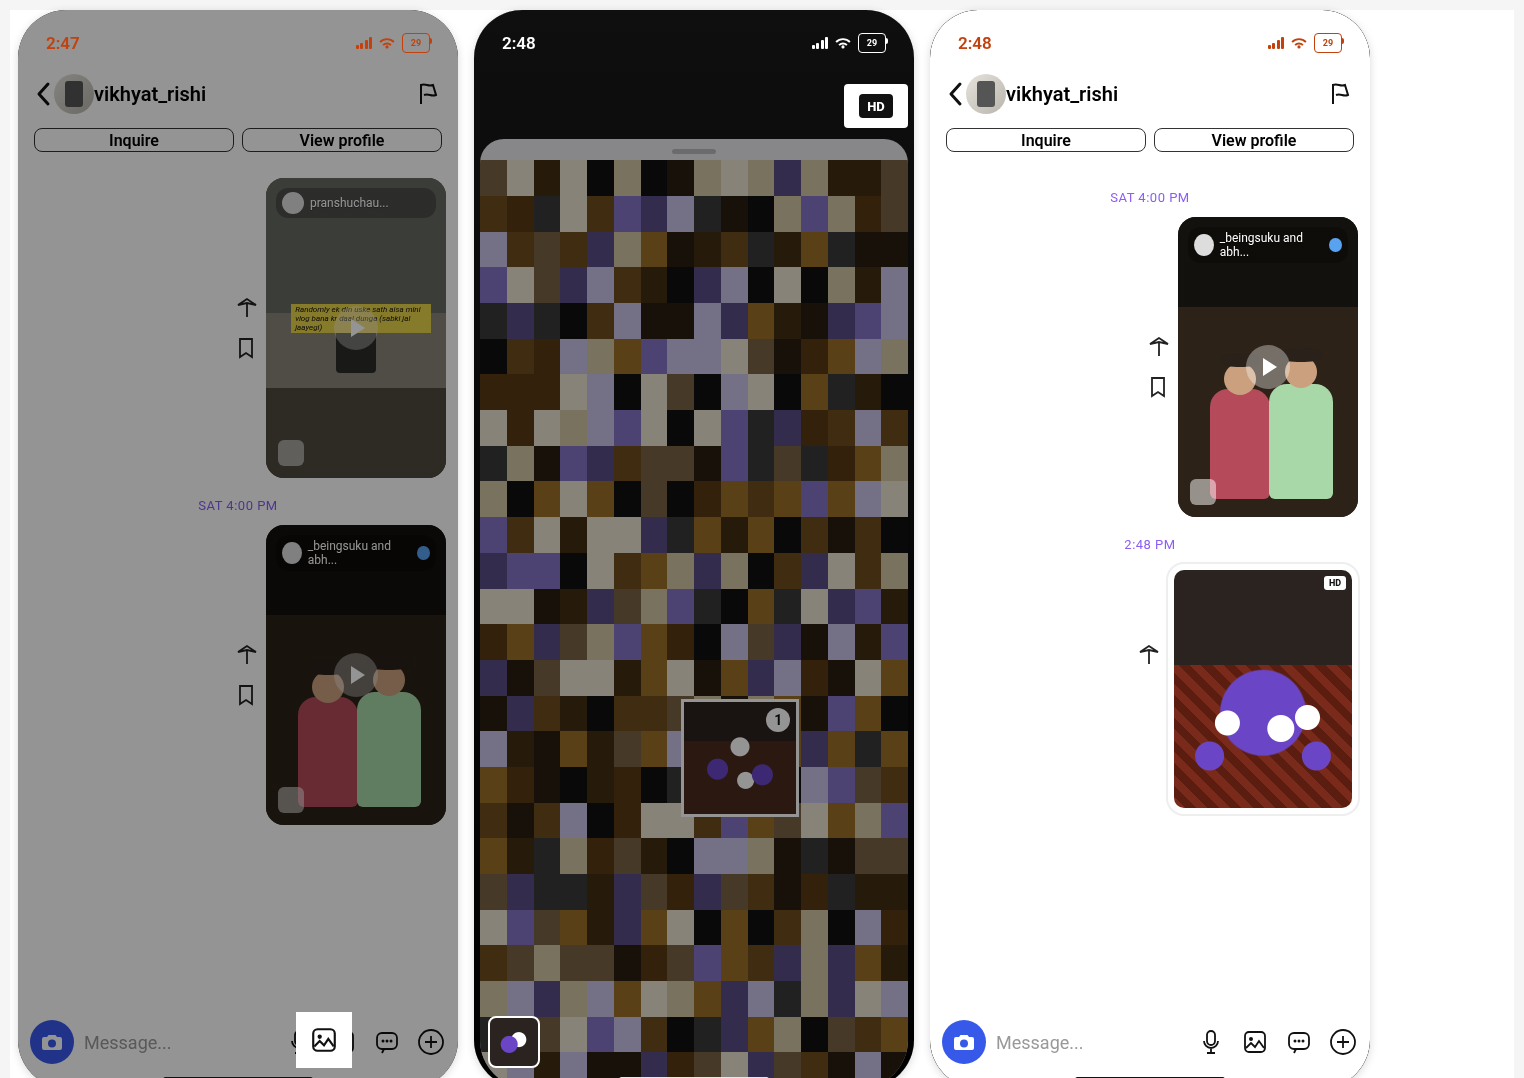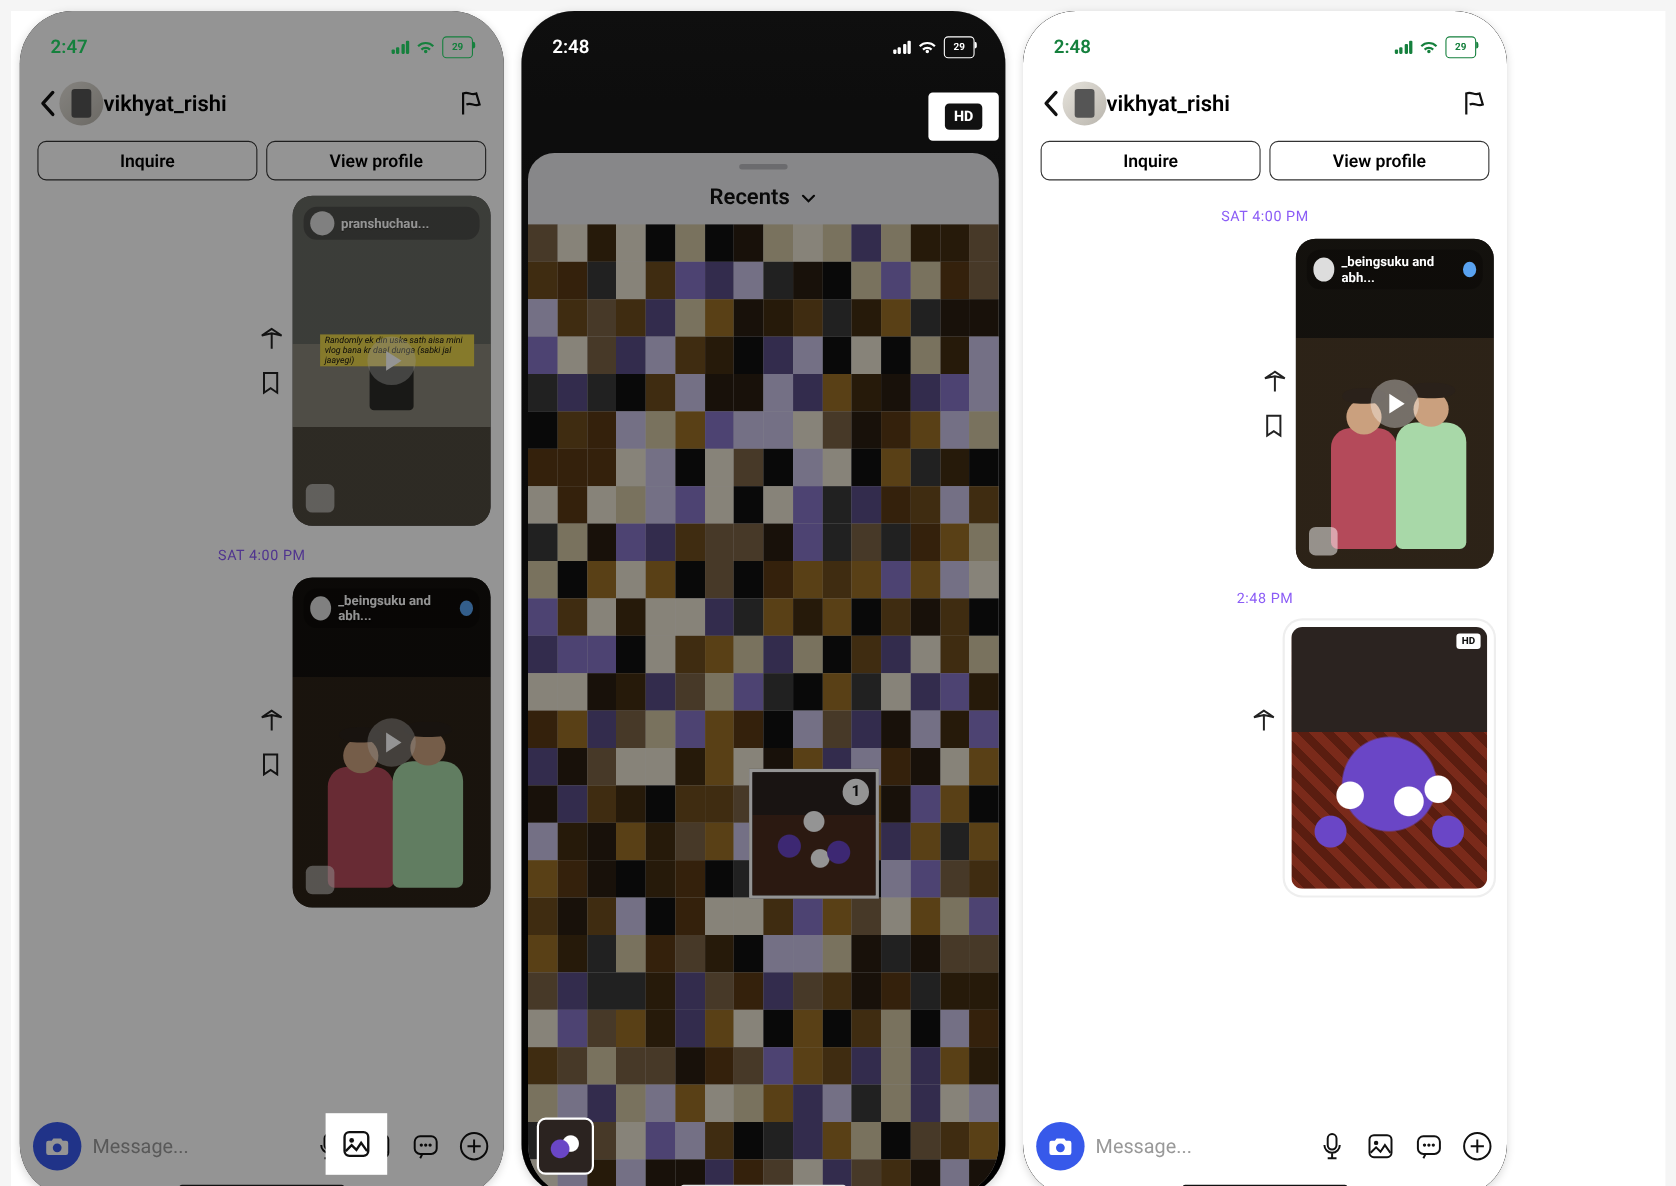--- a/index.html
+++ b/index.html
@@ -45,21 +45,21 @@
     position: absolute;
     top: 0; left: 0; right: 0;
     height: 54px;
     display: flex;
     justify-content: space-between;
     align-items: center;
     padding: 12px 28px 0;
     z-index: 50;
     font-weight: 600;
     font-size: 17px;
-    color: #15803d;
+    color: #c2410c;
   }
   .statusbar.dark { color: #fff; }
   .status-right { display: flex; align-items: center; gap: 6px; }
   .sig-bars { display: flex; align-items: flex-end; gap: 1.5px; height: 12px; }
   .sig-bars span { width: 3px; background: currentColor; border-radius: 1px; }
   .sig-bars span:nth-child(1){height:4px;} .sig-bars span:nth-child(2){height:6px;}
   .sig-bars span:nth-child(3){height:9px;} .sig-bars span:nth-child(4){height:12px;}
   .wifi-icon svg { display: block; }
   .battery {
     width: 28px; height: 20px; border: 1.5px solid currentColor; border-radius: 4px;
@@ -102,21 +102,21 @@
   }
   .avatar-sm .mini { width:18px;height:26px;background:#555;border-radius:3px; }
   .username { font-weight:600; font-size:20px; flex:1; }
   .flag-icon svg { display:block; }
 
   .action-row {
     position:absolute; top:118px; left:16px; right:16px;
     display:flex; gap:8px;
   }
   .pill-btn {
-    flex:1; height:36px; border:1.5px solid #333; border-radius:8px;
+    flex:1; height:24px; border:1.5px solid #333; border-radius:8px;
     background:#fff; font-weight:600; font-size:16px;
     display:flex;align-items:center;justify-content:center;
   }
 
   
   .chat-body { position:absolute; top:160px; left:0; right:0; bottom:90px; padding:8px 12px; }
   .timestamp { text-align:center; font-size:13px; color:#8b5cf6; letter-spacing:0.5px; margin:12px 0;}
   .msg-right { display:flex; justify-content:flex-end; gap:8px; margin-bottom:20px; align-items:center;}
   .reel-card {
     width:180px; height:300px; border-radius:18px; overflow:hidden;
@@ -128,21 +128,21 @@
     width:44px;height:44px; border-radius:50%; background:rgba(255,255,255,0.35);
     display:flex;align-items:center;justify-content:center;
   }
   .reel-card .play::before{ content:""; width:0;height:0;border-left:14px solid #fff;border-top:9px solid transparent;border-bottom:9px solid transparent; margin-left:3px;}
   .reel-card .chip {
     position:absolute; top:10px; left:10px; right:10px;
     display:flex; align-items:center; gap:6px;
     background:rgba(0,0,0,0.25); border-radius:12px; padding:4px 6px;
   }
   .reel-card .chip .av { width:22px;height:22px;border-radius:50%;background:#ddd;}
-  .reel-card .chip .nm { color:#fff; font-size:12px; font-weight:700; text-shadow:0 1px 1px rgba(0,0,0,.4);}
+  .reel-card .chip .nm { color:#fff; font-size:12px; font-weight:400; text-shadow:0 1px 1px rgba(0,0,0,.4);}
   .reel-card .ver { width:14px;height:14px;border-radius:50%;background:#59a2f0;display:inline-block; margin-left:auto;}
   .reel-card .reelglyph { position:absolute; bottom:12px; left:12px; width:26px;height:26px; border-radius:6px; background:rgba(255,255,255,0.5);}
   .msg-icons { display:flex; flex-direction:column; gap:18px; color:#222; align-self:center;}
   .msg-icons svg { display:block; }
 
   
   .img-card {
     width:190px; height:250px; border-radius:16px; background:#fff; padding:6px;
     box-shadow: 0 0 0 2px #eee;
   }
@@ -459,26 +459,20 @@
               </svg>
           </span>
           <span class="battery">
               <span>29</span>
             </span>
         </div>
       </div>
 
       <div class="sheet">
         <div class="grab"></div>
-        <div class="hdr">
-          <span>Recents</span>
-          <svg width="16" height="16" viewBox="0 0 16 16">
-              <path fill="none" stroke="#111" stroke-width="2" stroke-linecap="round" d="M3 6l5 5 5-5"></path>
-            </svg>
-        </div>
 
         <div class="mosaic" id="mosaic">
             <div class="cB"></div>
             <div class="cA"></div>
             <div class="cC"></div>
             <div class="cA"></div>
             <div class="c7"></div>
             <div class="c9"></div>
             <div class="c7"></div>
             <div class="c0"></div>

